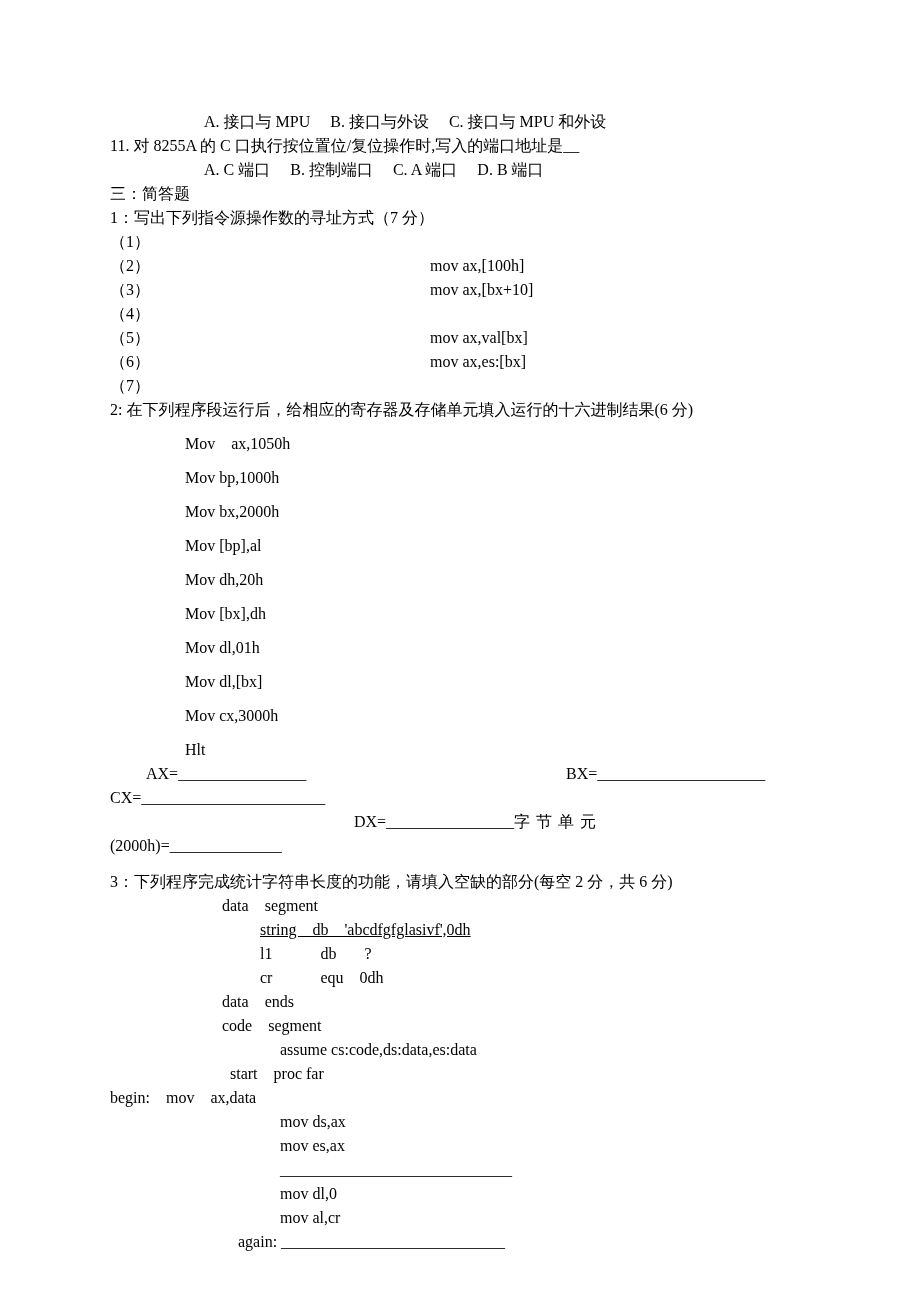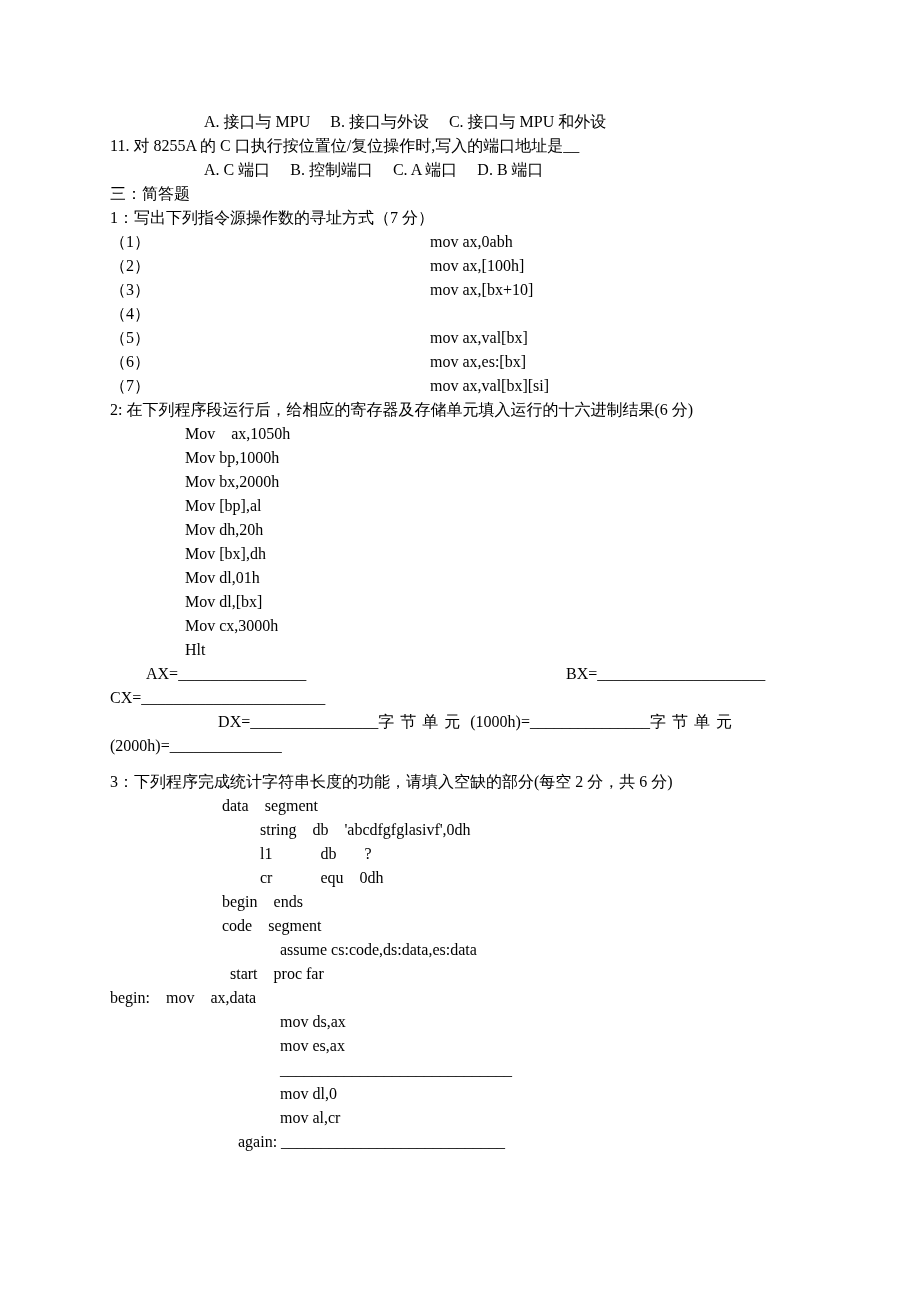--- a/index.html
+++ b/index.html
@@ -19,37 +19,36 @@
     .indent1 { padding-left: 62px; }
     .two-col {
       display: flex;
     }
     .two-col .left {
       width: 320px;
     }
     .two-col .right {
       flex: 1;
     }
-    .code-indent { padding-left: 75px; }
+    .code-indent { padding-left: 75px; margin-top: 10px; }
     .blank-line { height: 12px; }
     .spaced { letter-spacing: 6px; }
     .normal { letter-spacing: 0; }
   </style>
 </head>
 <body>
 
 <div class="line indent1">        A. 接口与 MPU     B. 接口与外设     C. 接口与 MPU 和外设</div>
 <div class="line">11. 对 8255A 的 C 口执行按位置位/复位操作时,写入的端口地址是__</div>
 <div class="line indent1">        A. C 端口     B. 控制端口     C. A 端口     D. B 端口</div>
 <div class="line">三：简答题</div>
 <div class="line">1：写出下列指令源操作数的寻址方式（7 分）</div>
 
 <div class="two-col">
   <div class="left">（1）</div>
-  <div class="right">mov ax,0abh</div>
 </div>
 <div class="two-col">
   <div class="left">（2）</div>
   <div class="right">mov ax,[100h]</div>
 </div>
 <div class="two-col">
   <div class="left">（3）</div>
   <div class="right">mov ax,[bx+10]</div>
 </div>
 <div class="two-col">
@@ -58,21 +57,20 @@
 <div class="two-col">
   <div class="left">（5）</div>
   <div class="right">mov ax,val[bx]</div>
 </div>
 <div class="two-col">
   <div class="left">（6）</div>
   <div class="right">mov ax,es:[bx]</div>
 </div>
 <div class="two-col">
   <div class="left">（7）</div>
-  <div class="right">mov ax,val[bx][si]</div>
 </div>
 
 <div class="line">2: 在下列程序段运行后，给相应的寄存器及存储单元填入运行的十六进制结果(6 分)</div>
 <div class="line code-indent">Mov    ax,1050h</div>
 <div class="line code-indent">Mov bp,1000h</div>
 <div class="line code-indent">Mov bx,2000h</div>
 <div class="line code-indent">Mov [bp],al</div>
 <div class="line code-indent">Mov dh,20h</div>
 <div class="line code-indent">Mov [bx],dh</div>
 <div class="line code-indent">Mov dl,01h</div>
@@ -83,36 +81,33 @@
 <div style="display:flex;align-items:flex-end;">
   <div style="width:420px; padding-left:36px;">AX=________________</div>
   <div>BX=_____________________</div>
 </div>
 <div class="line">CX=_______________________</div>
 <div style="display:flex; justify-content:center; align-items:baseline;">
   <div style="padding-left:36px;">
     <span>DX=</span><span>________________</span>
   </div>
   <div>
-    <span class="spaced">字节单元</span><span class="normal">&nbsp;</span><span class="normal">(1000h)=_______________</span>
-  </div>
-  <div>
     <span class="spaced">字节单元</span>
   </div>
 </div>
 <div class="line">(2000h)=______________</div>
 
 <div class="blank-line"></div>
 
 <div class="line">3：下列程序完成统计字符串长度的功能，请填入空缺的部分(每空 2 分，共 6 分)</div>
 <div class="line" style="padding-left:112px;">data    segment</div>
-<div class="line" style="padding-left:150px;">string    db    'abcdfgfglasivf',0dh</div>
+<div class="line" style="padding-left:150px;text-decoration:underline;">string    db    'abcdfgfglasivf',0dh</div>
 <div class="line" style="padding-left:150px;">l1            db       ?</div>
 <div class="line" style="padding-left:150px;">cr            equ    0dh</div>
-<div class="line" style="padding-left:112px;">begin    ends</div>
+<div class="line" style="padding-left:112px;">data    ends</div>
 <div class="line" style="padding-left:112px;">code    segment</div>
 <div class="line" style="padding-left:170px;">assume cs:code,ds:data,es:data</div>
 <div class="line" style="padding-left:120px;">start    proc far</div>
 <div class="line" style="padding-left:0px;">begin:    mov    ax,data</div>
 <div class="line" style="padding-left:170px;">mov ds,ax</div>
 <div class="line" style="padding-left:170px;">mov es,ax</div>
 <div class="line" style="padding-left:170px;">_____________________________</div>
 <div class="line" style="padding-left:170px;">mov dl,0</div>
 <div class="line" style="padding-left:170px;">mov al,cr</div>
 <div class="line" style="padding-left:128px;">again: ____________________________</div>

